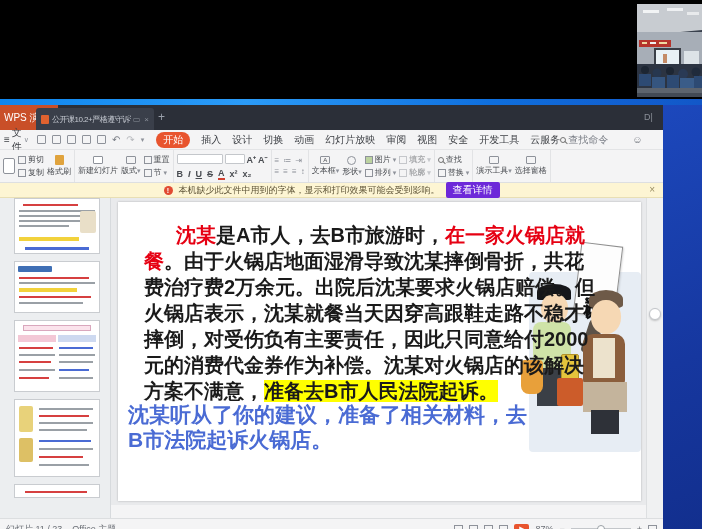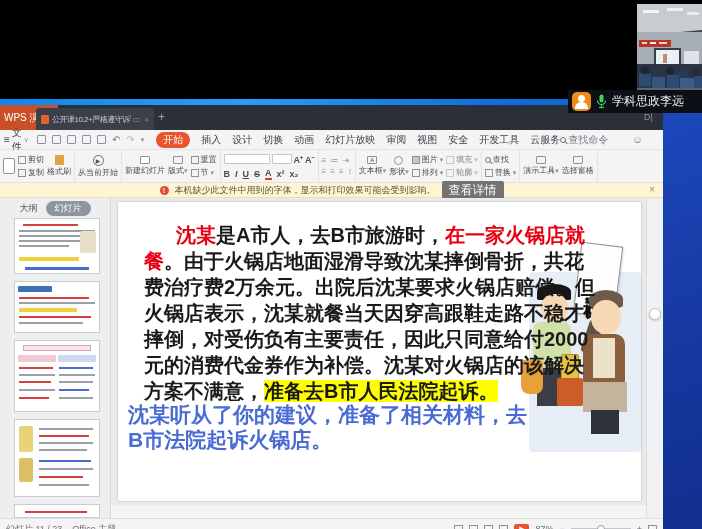--- a/index.html
+++ b/index.html
@@ -57,21 +57,21 @@
   .fmt-letter{font-size:9px;font-weight:bold;color:#4a4d52;}
   .grayed{opacity:.45;font-weight:bold;}
   .play-circle{width:11px;height:11px;border:1px solid #6b6f76;border-radius:50%;
     display:flex;align-items:center;justify-content:center;font-size:6px;color:#555;}
 
   
   #warnbar{position:relative;height:15px;background:#fdf5d3;border-bottom:1px solid #e8dfb5;
     display:flex;align-items:center;justify-content:center;font-size:9px;color:#5d5336;gap:6px;}
   .warn-ic{width:9px;height:9px;border-radius:50%;background:#e14a32;color:#fff;font-size:7px;
     line-height:9px;text-align:center;font-weight:bold;}
-  #warn-btn{background:#737373;color:#fff;font-size:12px;padding:1px 7px;border-radius:2px;}
+  #warn-btn{background:#6d28d9;color:#fff;font-size:10px;padding:1px 7px;border-radius:2px;}
   #warn-close{position:absolute;right:8px;top:1px;color:#9a8f63;font-size:10px;}
 
   
   #main{display:flex;height:320px;}
   #sidebar{width:111px;background:#eceef0;border-right:1px solid #d7dadd;overflow:hidden;}
   #panel-tabs{height:20px;display:flex;align-items:center;justify-content:center;gap:8px;
     font-size:9px;color:#55595f;}
   #slides-pill{background:#8f959d;color:#fff;border-radius:8px;padding:1px 9px;}
   .thumb{width:86px;margin:0 11px 7px 14px;background:#fff;border:1px solid #c9ccd0;
     position:relative;overflow:hidden;}
@@ -222,26 +222,20 @@
               <span>复制</span>
             </span>
         </div>
         <span class="tbtn-big">
           <span class="ic" style="width:9px;height:10px;background:#e0a33d;border-radius:1px;"></span>
           <span>格式刷</span>
         </span>
       </div>
       <div class="tgroup">
         <span class="tbtn-big">
-          <span class="play-circle">▶</span>
-          <span>从当前开始</span>
-        </span>
-      </div>
-      <div class="tgroup">
-        <span class="tbtn-big">
           <span class="ic-box" style="background:#fff;"></span>
           <span>新建幻灯片</span>
         </span>
         <span class="tbtn-big">
           <span class="ic-box"></span>
           <span><span>版式</span><span class="caret">▾</span></span>
         </span>
         <div class="vstack">
           <span class="tbtn-sm">
               <span class="ic-sq"></span>
@@ -350,24 +344,20 @@
     <div id="warnbar">
       <span class="warn-ic">!</span>
       <span>本机缺少此文件中用到的字体，显示和打印效果可能会受到影响。</span>
       <span id="warn-btn">查看详情</span>
       <span id="warn-close">×</span>
     </div>
 
     <div id="main">
 
       <div id="sidebar">
-        <div id="panel-tabs">
-          <span>大纲</span>
-          <span id="slides-pill">幻灯片</span>
-        </div>
         <div class="thumb" style="height:56px;">
           <div class="ln red" style="left:8px;top:5px;width:55px;"></div>
           <div class="ln" style="left:4px;top:11px;width:76px;"></div>
           <div class="ln" style="left:4px;top:16px;width:72px;"></div>
           <div class="ln" style="left:4px;top:21px;width:76px;"></div>
           <div class="ln" style="left:4px;top:26px;width:50px;"></div>
           <div class="ln yel" style="left:4px;top:38px;width:60px;height:4px;"></div>
           <div style="position:absolute;right:3px;top:12px;width:16px;height:22px;background:#e9dfc8;border-radius:2px;"></div>
           <div class="ln blue" style="left:10px;top:48px;width:64px;height:3px;"></div>
         </div>
@@ -496,27 +486,14 @@
       <circle cx="59" cy="68" r="4.5" fill="#202b3c"></circle>
       <rect x="2" y="70" width="12" height="12" fill="#2d4a73"></rect>
       <rect x="15" y="73" width="13" height="12" fill="#35557f"></rect>
       <rect x="30" y="71" width="12" height="13" fill="#2d4a73"></rect>
       <rect x="43" y="74" width="14" height="13" fill="#3a5c88"></rect>
       <rect x="57" y="72" width="8" height="13" fill="#2d4a73"></rect>
       <rect x="0" y="84" width="65" height="5" fill="#5d646e"></rect>
       <rect x="0" y="89" width="65" height="4" fill="#434a55"></rect>
     </svg>
   </div>
-  <div id="namebar" class="abs">
-    <span id="avatar">
-      <span class="hd"></span>
-        <span class="sh"></span>
-    </span>
-    <svg width="11" height="15" viewBox="0 0 11 15">
-      <rect x="3.5" y="0.5" width="4" height="8" rx="2" fill="#3fd458"></rect>
-      <path d="M1.5 6.5 a4 4 0 0 0 8 0" fill="none" stroke="#3fd458" stroke-width="1.2"></path>
-      <line x1="5.5" y1="11" x2="5.5" y2="13" stroke="#3fd458" stroke-width="1.2"></line>
-      <line x1="3" y1="13.5" x2="8" y2="13.5" stroke="#3fd458" stroke-width="1.2"></line>
-    </svg>
-    <span class="nm">学科思政李远</span>
-  </div>
 
 </div>
 
 </body></html>

